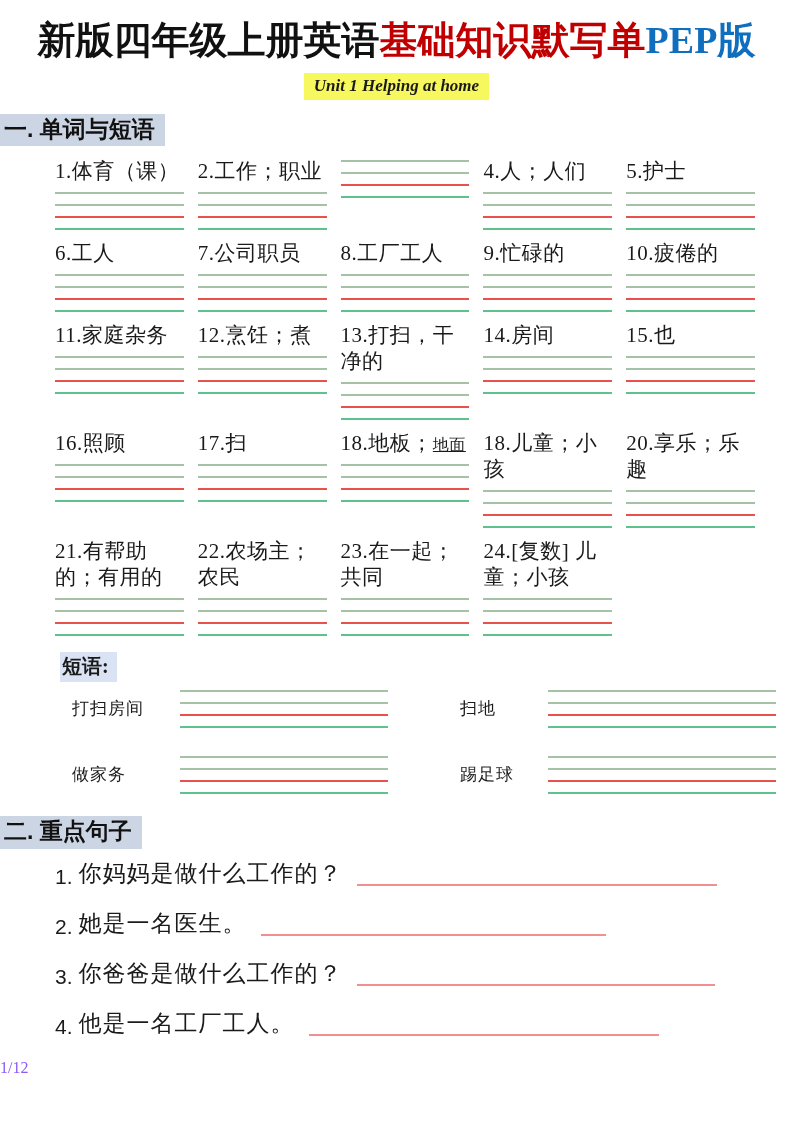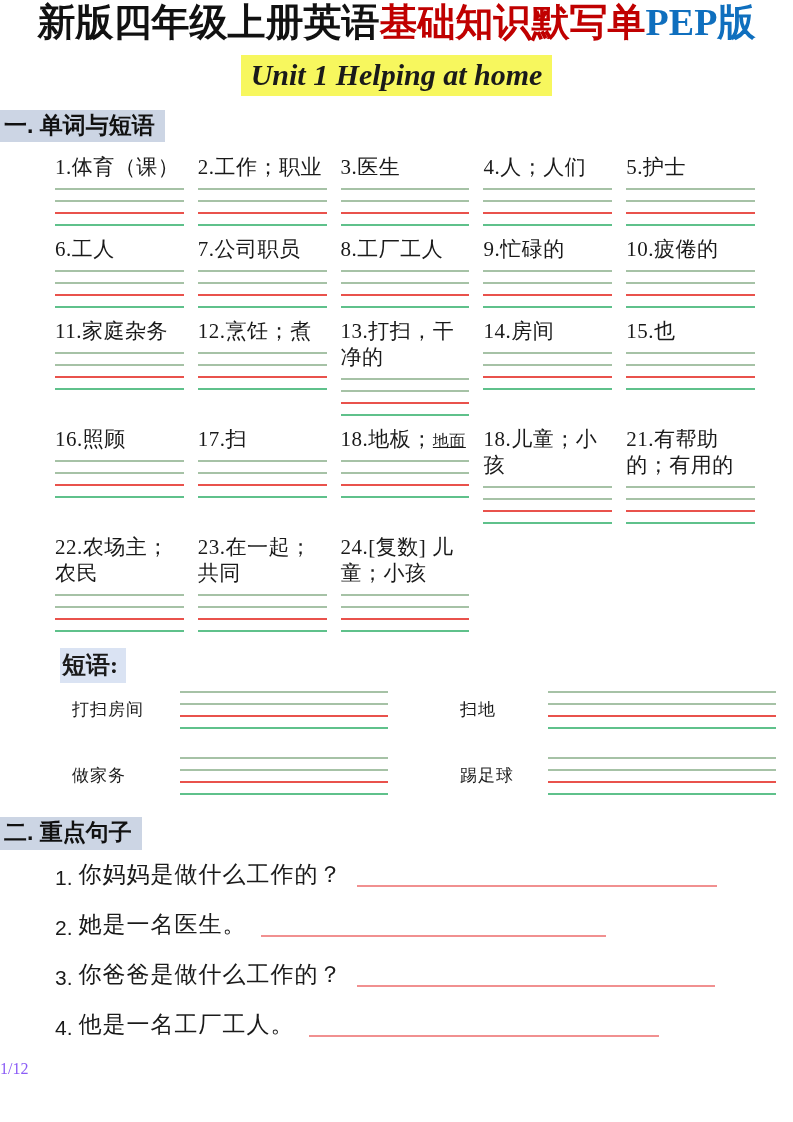--- a/index.html
+++ b/index.html
@@ -3,39 +3,39 @@
 <meta charset="utf-8">
 <style>
   * { margin: 0; padding: 0; box-sizing: border-box; }
   html, body { background: #ffffff; }
   body {
     width: 793px; height: 1122px;
     font-family: "Liberation Serif", "DejaVu Serif", serif;
     color: #1a1a1a;
     overflow: hidden;
   }
-  .page { position: relative; width: 793px; height: 886px; background: #fff; }
+  .page { position: relative; width: 793px; height: 886px; background: #fff; padding-top: 18px; }
 
   
   .title {
     text-align: center;
     font-size: 38px;
     font-weight: bold;
     letter-spacing: 0px;
     line-height: 1.2;
     white-space: nowrap;
   }
   .t-black { color: #111111; }
   .t-red   { color: #c00000; }
   .t-blue  { color: #0f6fbe; }
 
   .subtitle { text-align: center; margin-top: 9px; }
   .hl-yellow {
     background: #f7f75e;
-    font-size: 30px;
+    font-size: 17px;
     font-weight: bold;
     font-style: italic;
     padding: 3px 10px 4px 10px;
     display: inline-block;
   }
 
   
   .section-header {
     display: inline-block;
     margin-top: 14px;
@@ -70,21 +70,21 @@
   .wline { height: 2px; width: 100%; }
   .wline.sage { background: #a6c2a6; }
   .wline.red  { background: #e9524c; }
   .wline.mint { background: #5fc18b; }
 
   
   .phrases { margin: 16px 38px 0 60px; }
   .phrases-label {
     display: inline-block;
     background: #dae3f3;
-    font-size: 24px;
+    font-size: 20px;
     font-weight: bold;
     padding: 1px 8px 2px 2px;
   }
   .phrase-grid {
     margin-top: 6px;
     margin-left: 12px;
     display: grid;
     grid-template-columns: 108px 208px 72px 88px 228px;
     row-gap: 26px;
     align-items: center;
@@ -144,21 +144,20 @@
     <div class="cell">
       <div class="vocab-label"><span>2.工作；职业</span><span class="small-part"></span></div>
       <div class="line-set">
           <div class="wline sage"></div>
           <div class="wline sage"></div>
           <div class="wline red"></div>
           <div class="wline mint"></div>
         </div>
     </div>
     <div class="cell">
-      <div class="vocab-label"><span>3.医生</span><span class="small-part"></span></div>
       <div class="line-set">
           <div class="wline sage"></div>
           <div class="wline sage"></div>
           <div class="wline red"></div>
           <div class="wline mint"></div>
         </div>
     </div>
     <div class="cell">
       <div class="vocab-label"><span>4.人；人们</span><span class="small-part"></span></div>
       <div class="line-set">
@@ -293,20 +292,29 @@
       <div class="vocab-label"><span>18.地板；</span><span class="small-part">地面</span></div>
       <div class="line-set">
           <div class="wline sage"></div>
           <div class="wline sage"></div>
           <div class="wline red"></div>
           <div class="wline mint"></div>
         </div>
     </div>
     <div class="cell">
       <div class="vocab-label"><span>18.儿童；小孩</span><span class="small-part"></span></div>
+      <div class="line-set">
+          <div class="wline sage"></div>
+          <div class="wline sage"></div>
+          <div class="wline red"></div>
+          <div class="wline mint"></div>
+        </div>
+    </div>
+    <div class="cell">
+      <div class="vocab-label"><span>20.享乐；乐趣</span><span class="small-part"></span></div>
       <div class="line-set">
           <div class="wline sage"></div>
           <div class="wline sage"></div>
           <div class="wline red"></div>
           <div class="wline mint"></div>
         </div>
     </div>
 
     <div class="cell">
       <div class="vocab-label"><span>21.有帮助的；有用的</span><span class="small-part"></span></div>

